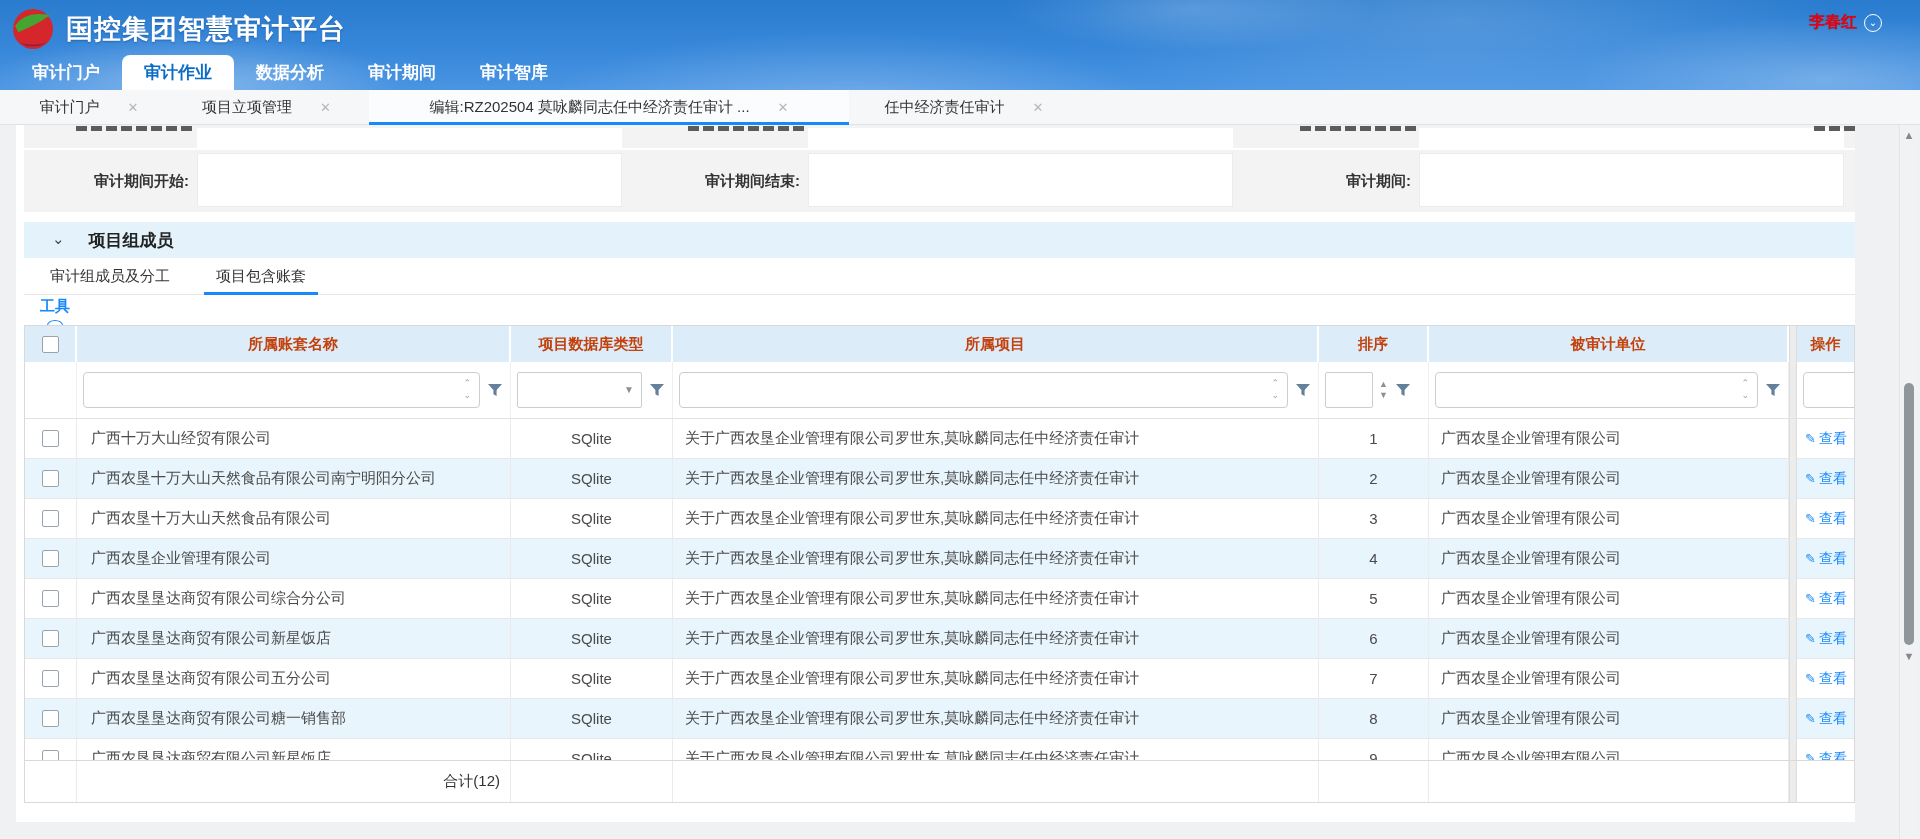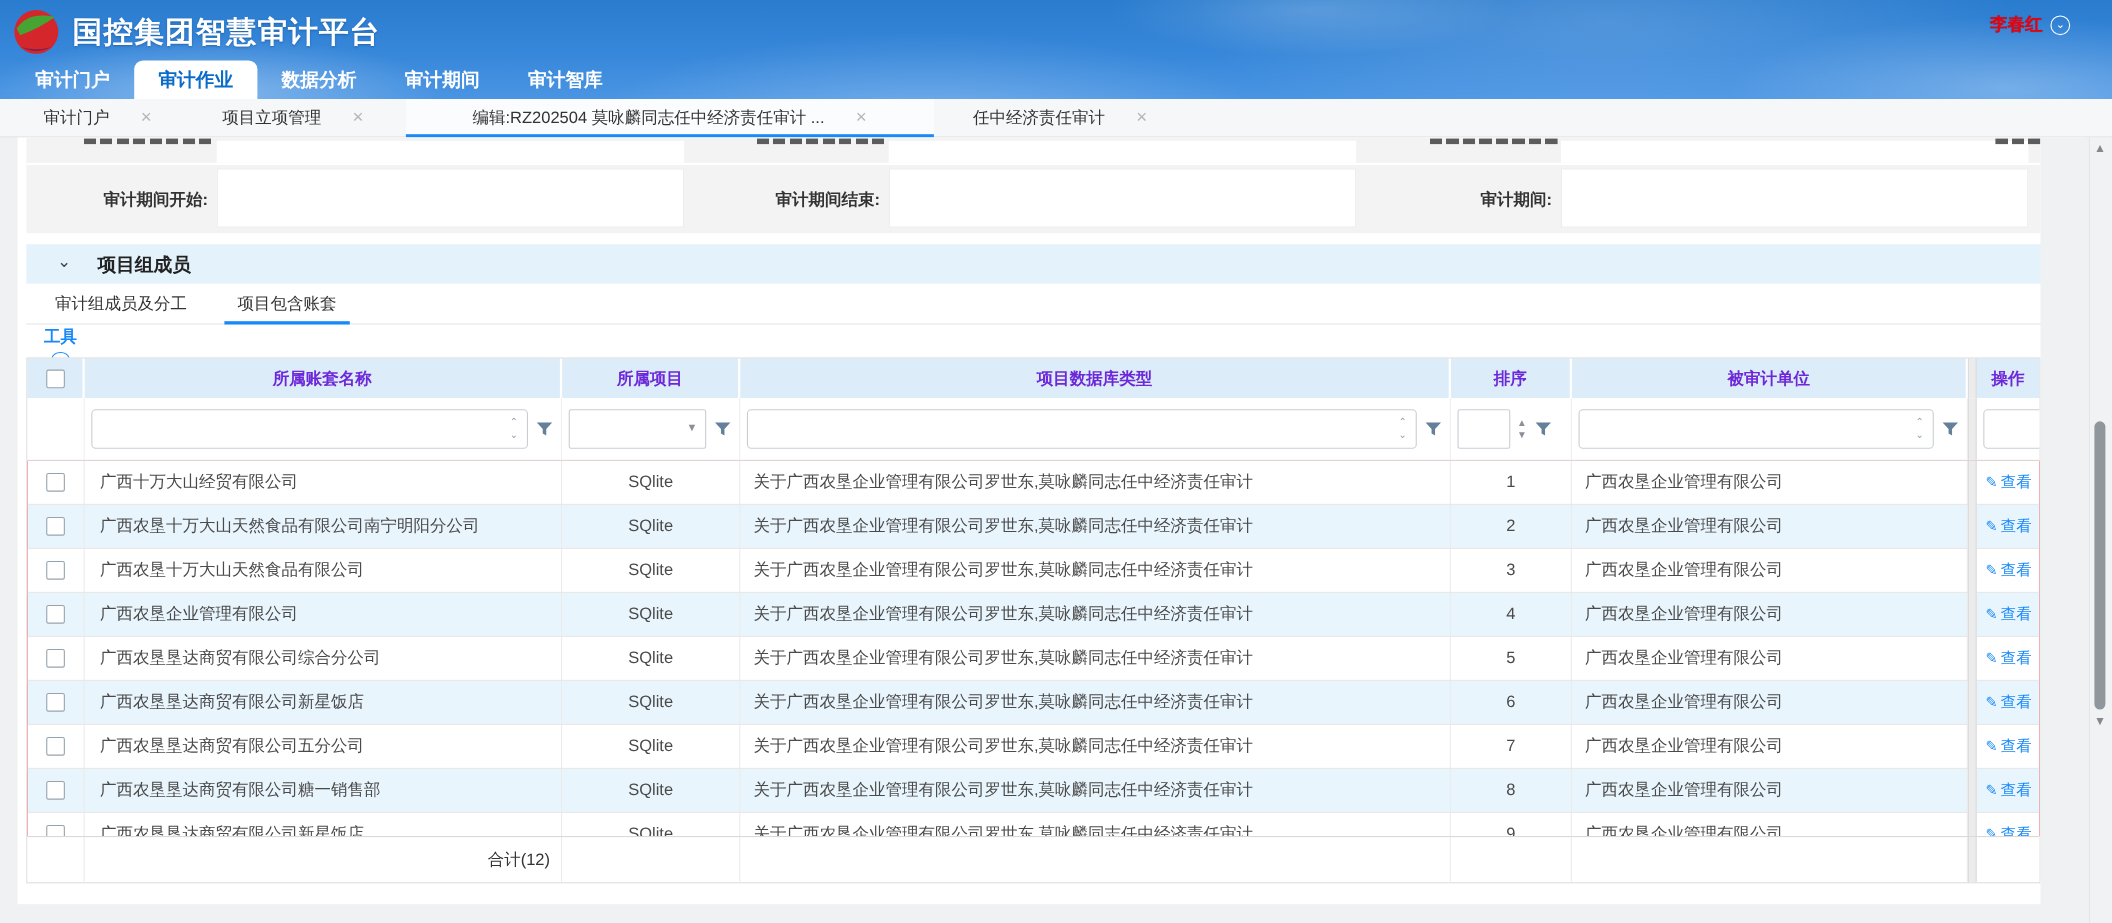--- a/index.html
+++ b/index.html
@@ -68,21 +68,21 @@
   .tools{position:absolute;left:8px;top:172px;height:26px;display:flex;align-items:center;gap:4px;padding-left:16px;cursor:pointer;flex-direction:column;}
   .tools .tlabel{color:#1989fa;font-weight:bold;font-size:15px;}
   .tools .tcaret{width:14px;height:14px;border:1.5px solid #1989fa;border-radius:50%;color:#1989fa;font-size:9px;
     display:flex;align-items:center;justify-content:center;line-height:1;}
 
   
   .tbl{position:absolute;left:8px;top:200px;width:1831px;border:1px solid #d9d9d9;box-sizing:border-box;background:#fff;}
   .grid{display:grid;grid-template-columns:52px 434px 162px 646px 110px 360px 8px 57px;}
   .thead{background:#dcedf9;}
   .thead .cell{height:36px;display:flex;align-items:center;justify-content:center;
-    font-size:15px;font-weight:bold;color:#6d28d9;border-right:2px solid #fff;box-sizing:border-box;}
+    font-size:15px;font-weight:bold;color:#c2410c;border-right:2px solid #fff;box-sizing:border-box;}
   .divcol{background:#ececec;border-left:1px solid #dcdcdc;border-right:1px solid #dcdcdc;box-sizing:border-box;}
   .thead .divcol{border-right:1px solid #dcdcdc;}
 
   .frow{border-bottom:1px solid #e2e2e2;background:#fff;}
   .frow .cell{height:56px;display:flex;align-items:center;border-right:1px solid #efefef;box-sizing:border-box;padding:0 6px;gap:6px;overflow:hidden;}
   .combo{flex:1;height:34px;border:1px solid #c9ced3;border-radius:4px;background:#fff;position:relative;min-width:30px;}
   .combo .updn{position:absolute;right:8px;top:4px;color:#9aa0a6;font-size:9px;line-height:12px;display:flex;flex-direction:column;align-items:center;}
   .selectbox{flex:1;height:34px;border:1px solid #c9ced3;border-radius:2px;background:#fff;position:relative;}
   .selectbox .arr{position:absolute;right:7px;top:12px;color:#8a9096;font-size:10px;line-height:1;}
   .spinbox{width:46px;height:34px;border:1px solid #c9ced3;border-radius:2px;background:#fff;}
@@ -201,22 +201,22 @@
       <span class="tcaret">⌄</span>
     </div>
 
     <div class="tbl">
 
       <div class="grid thead">
         <div class="cell">
             <span class="checkbox"></span>
           </div>
         <div class="cell">所属账套名称</div>
+        <div class="cell">项目数据库类型</div>
         <div class="cell">所属项目</div>
-        <div class="cell">项目数据库类型</div>
         <div class="cell">排序</div>
         <div class="cell">被审计单位</div>
         <div class="divcol"></div>
         <div class="cell" style="border-right:none">操作</div>
       </div>
 
       <div class="grid frow">
         <div class="cell"></div>
         <div class="cell">
           <div class="combo">

